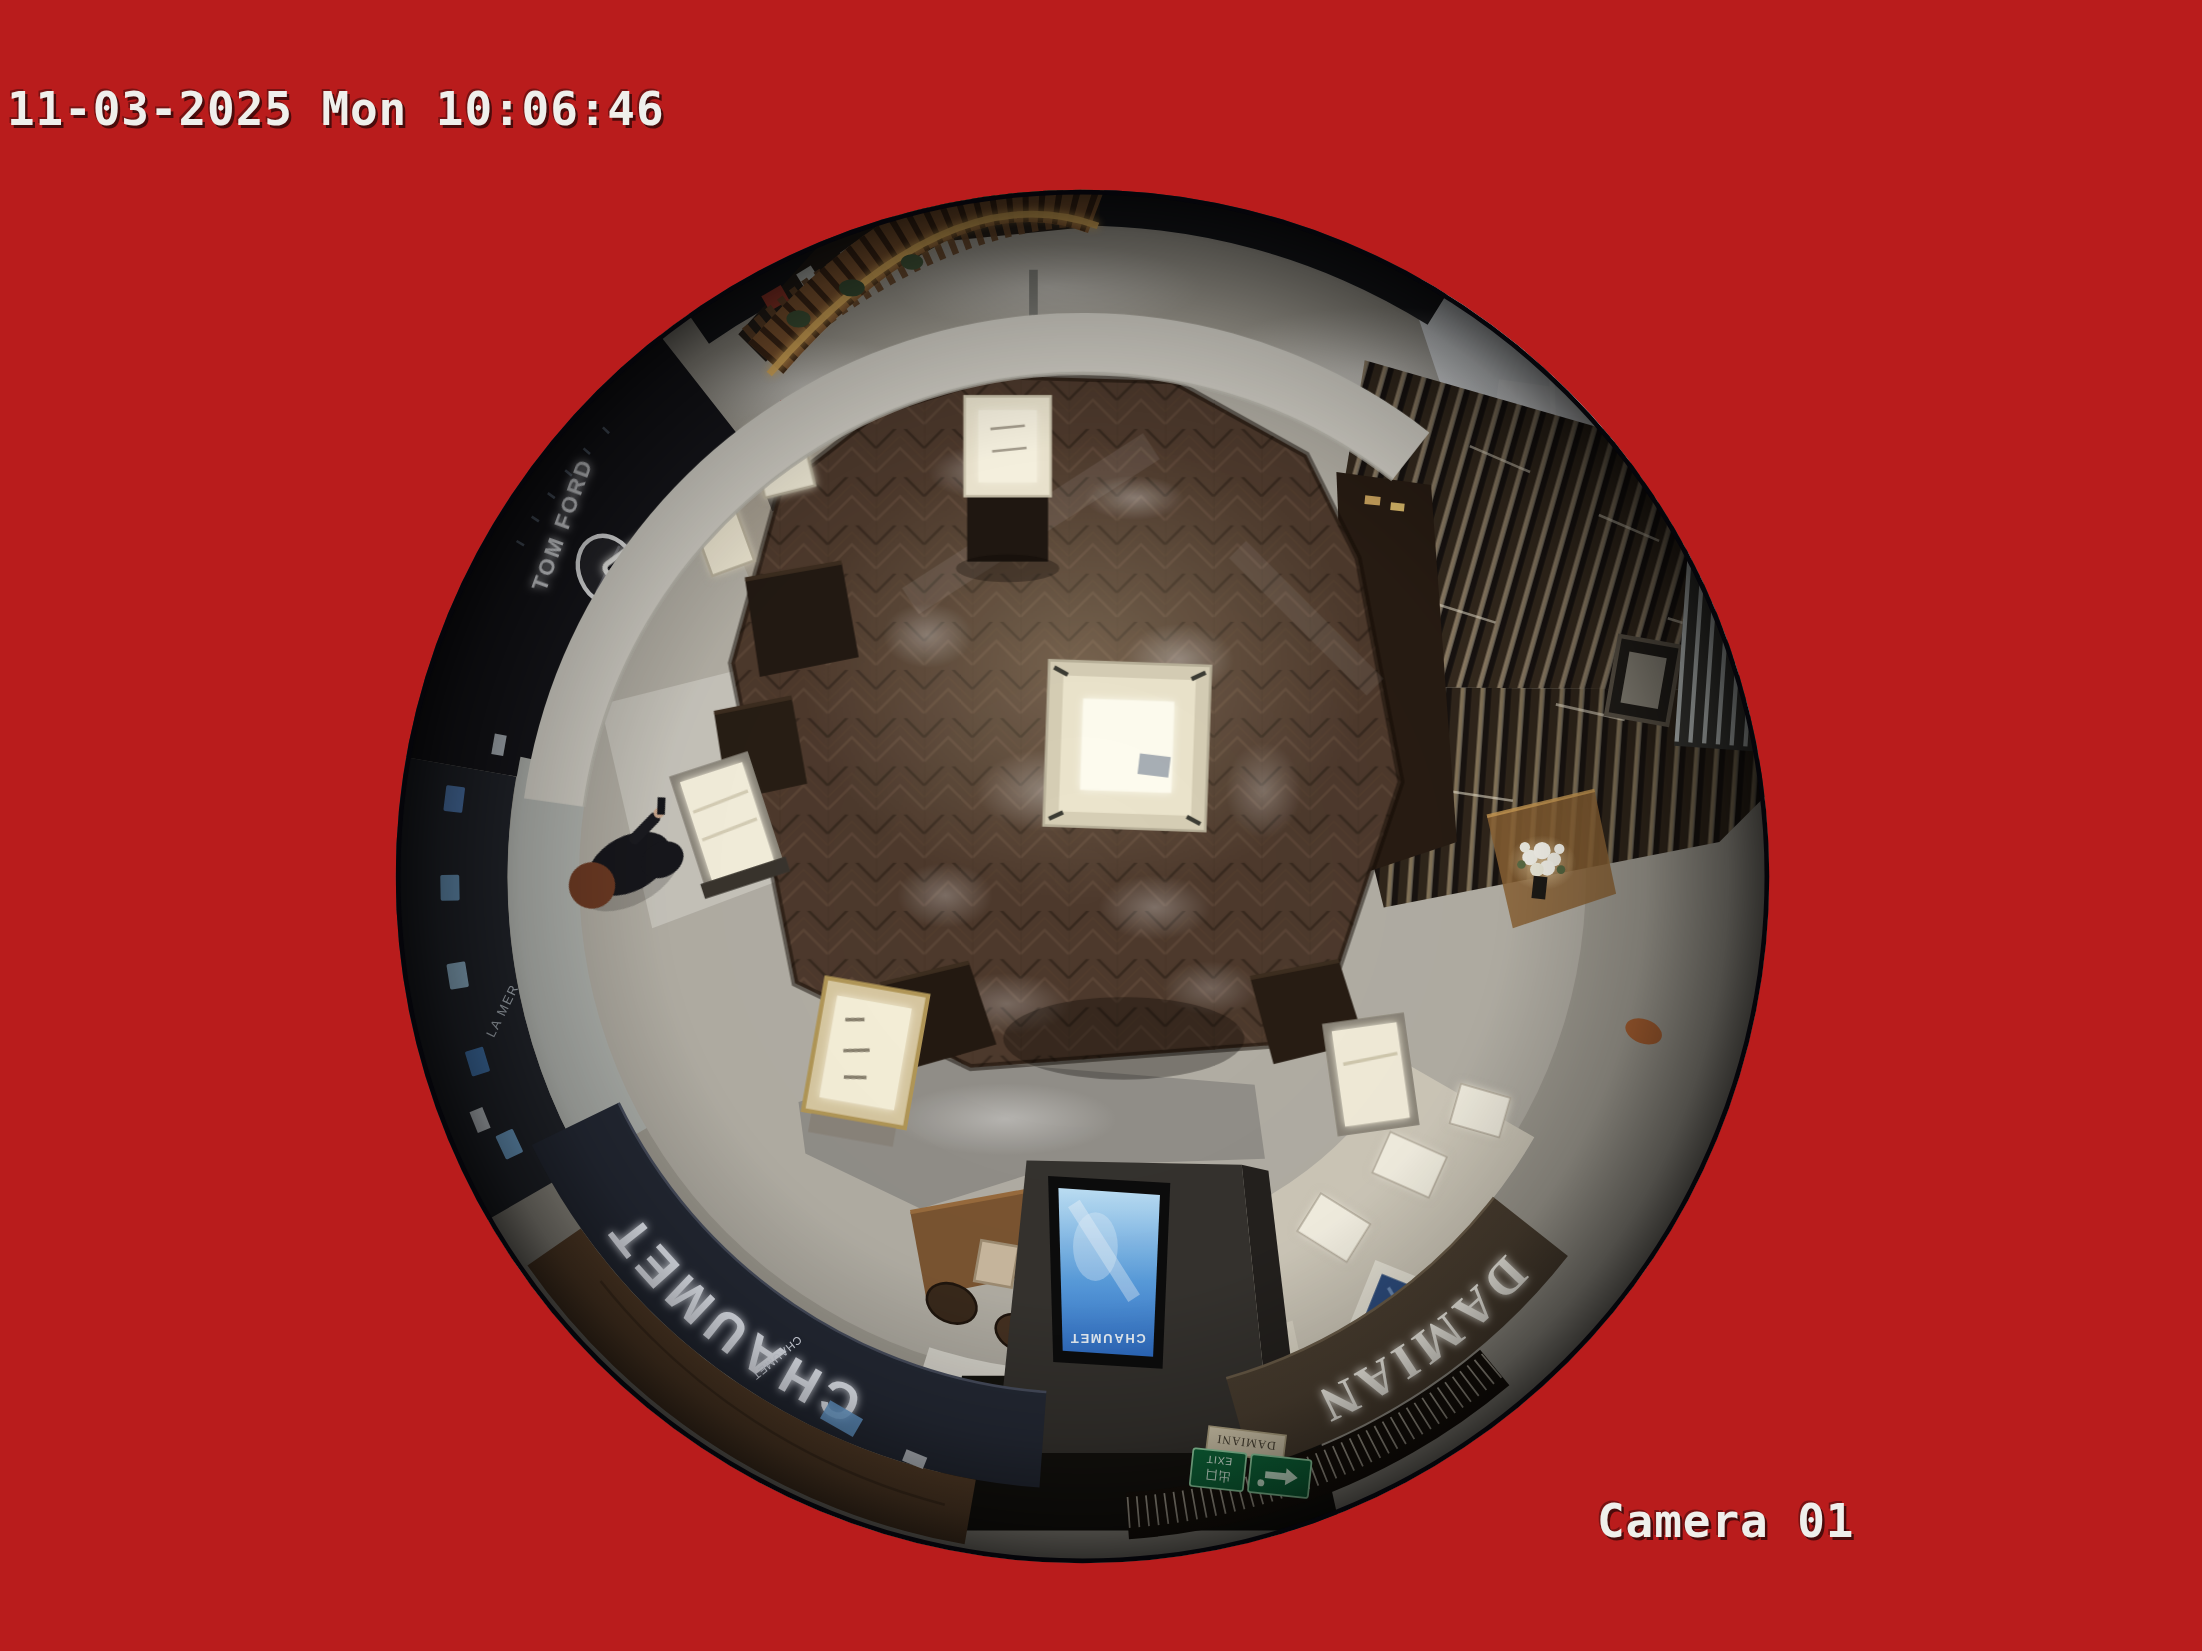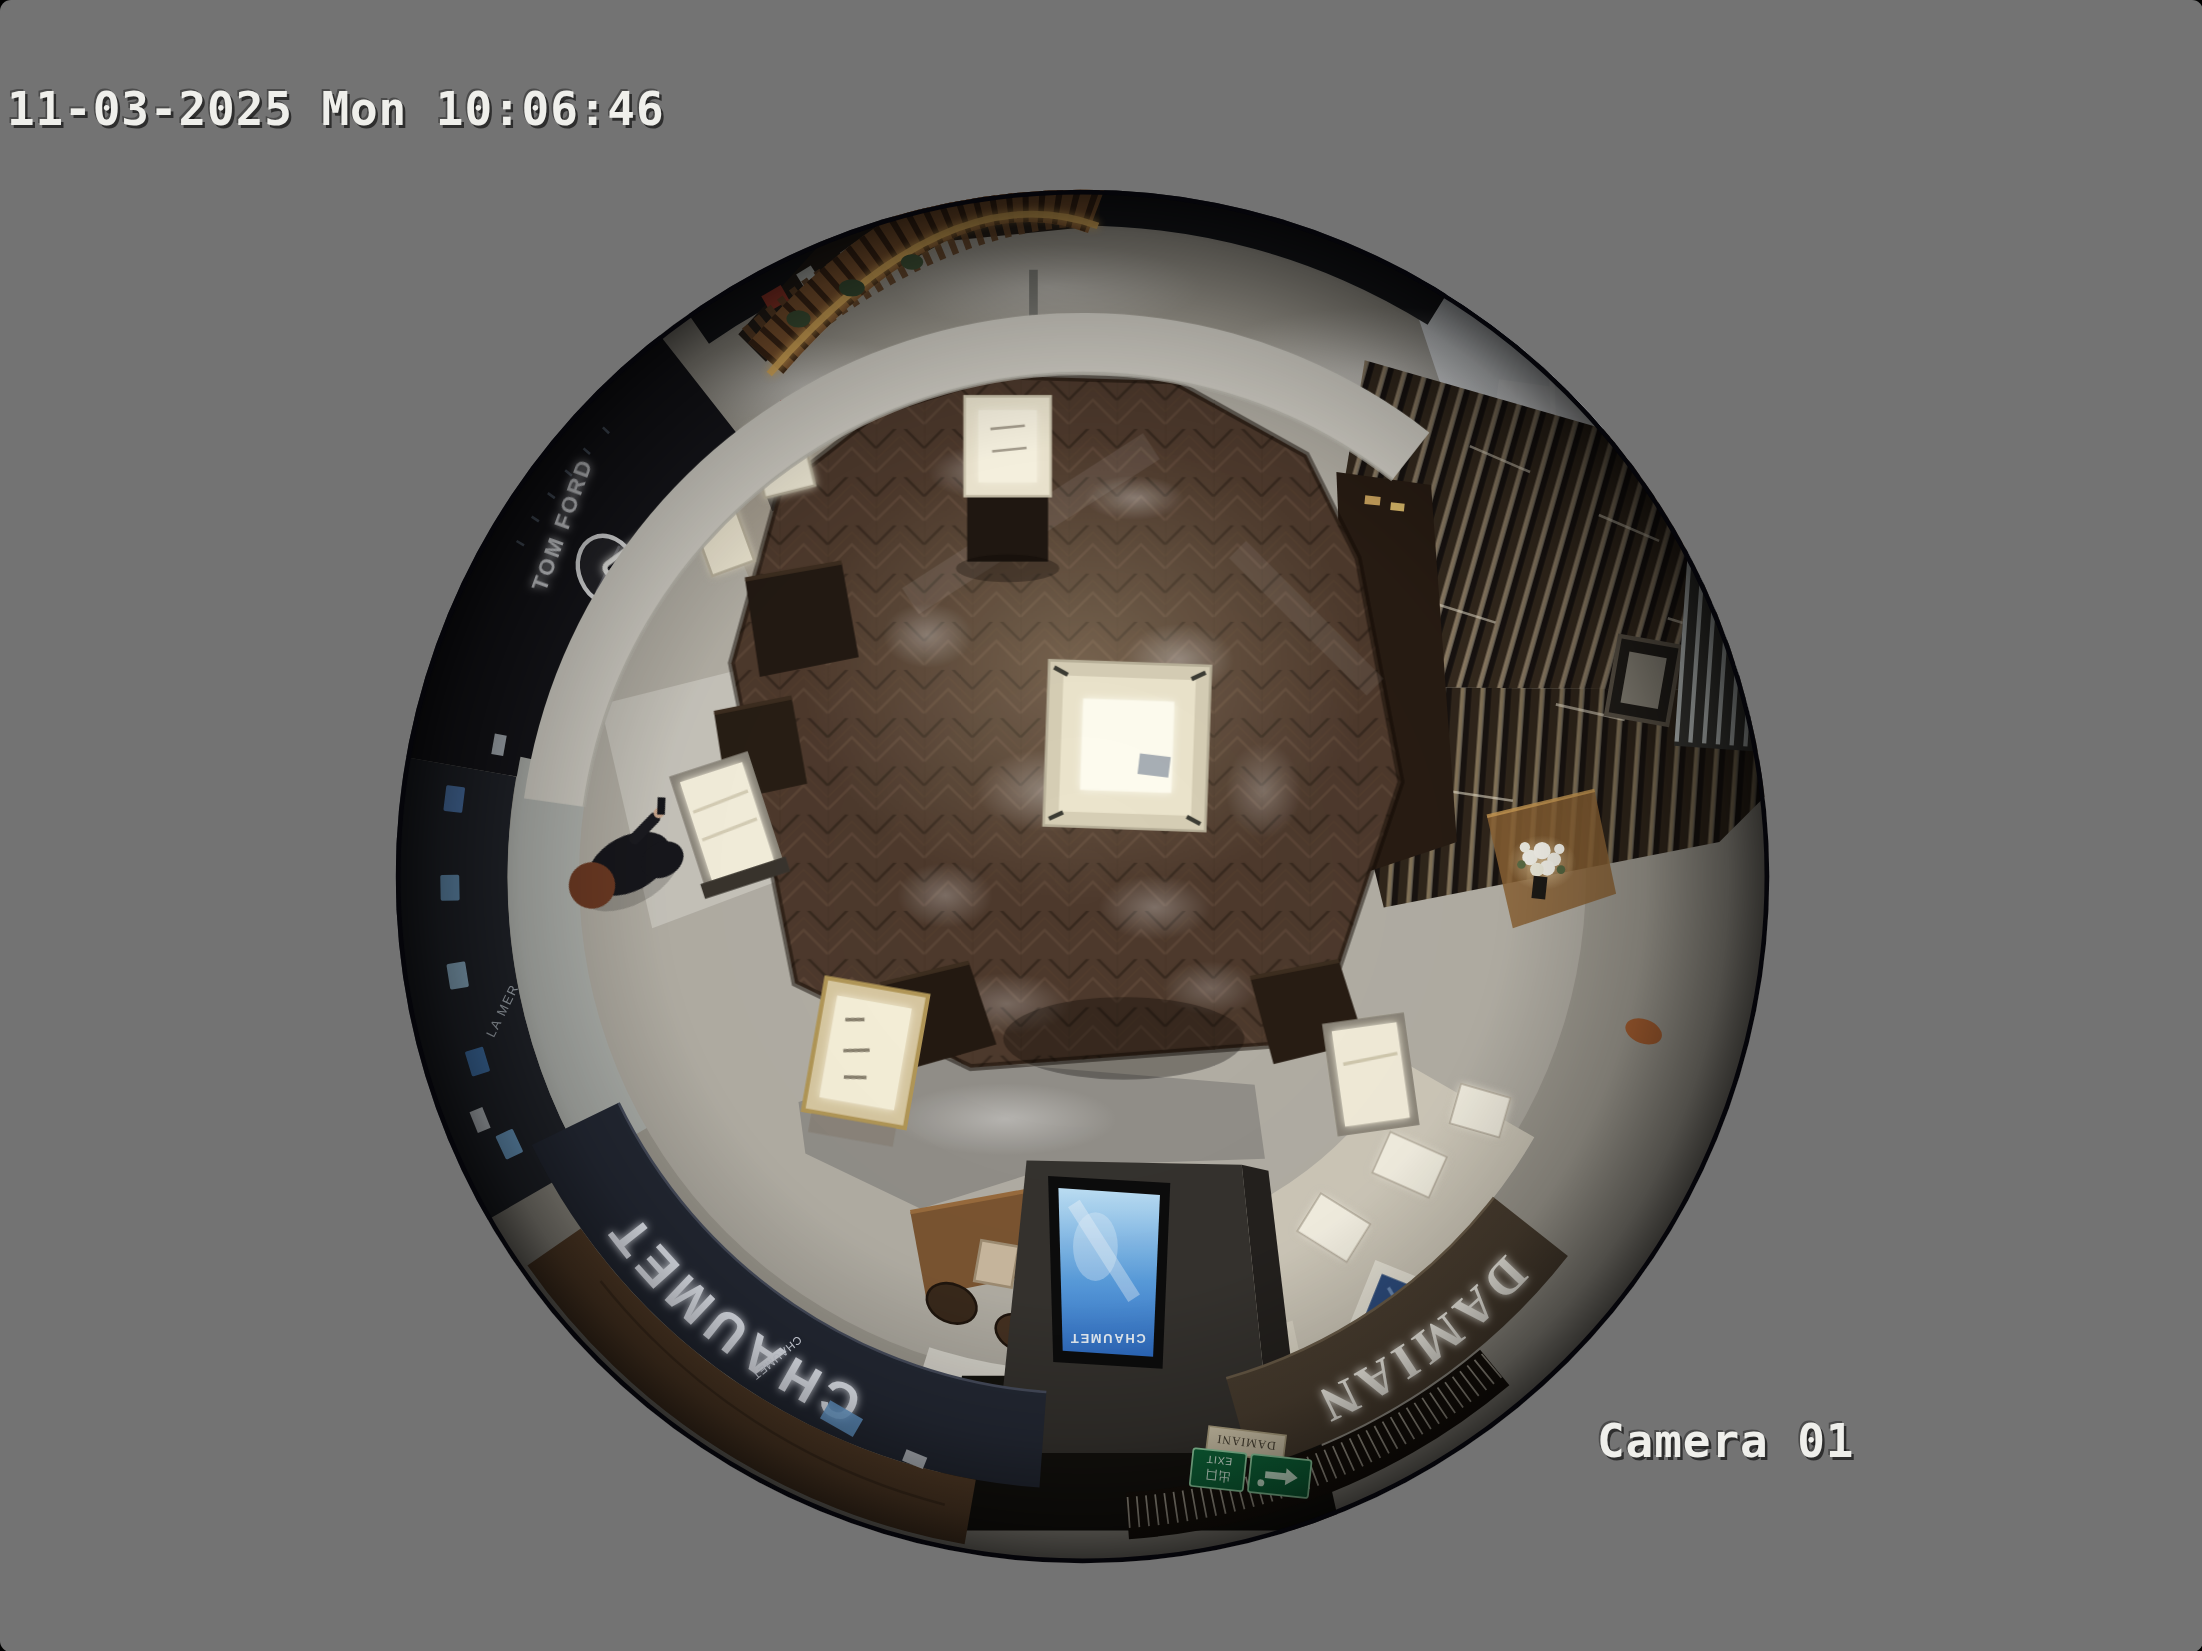--- a/index.html
+++ b/index.html
@@ -1,22 +1,22 @@
 <!DOCTYPE html>
 <html style="font-size:13.8px"><head>
 <meta charset="utf-8">
 <style>
   html,body{margin:0;padding:0;background:#000;}
-  .stage{position:relative;width:2203px;height:1652px;background:#737373;overflow:hidden;
-         font-family:"DejaVu Sans Mono",monospace;border-radius:11px;}
+  .stage{position:relative;width:2203px;height:1652px;background:#b91c1c;overflow:hidden;
+         font-family:"DejaVu Sans Mono",monospace;}
   .osd{position:absolute;color:#efefeb;font-family:"DejaVu Sans Mono",monospace;
        font-weight:700;font-size:46px;line-height:1;letter-spacing:0.9px;white-space:pre;
        text-shadow:2.6px 2.6px 0 rgba(0,0,0,.6),-1.7px -1.7px 0 rgba(0,0,0,.35);}
   .osd-ts{left:6.9px;top:86px;}
-  .osd-cam{left:1597px;top:1418px;text-align:center;}
+  .osd-cam{left:1597px;top:1498px;text-align:center;}
   .fisheye{position:absolute;left:394px;top:188px;width:1377px;height:1377px;}
   svg text{user-select:none;}
 </style>
 </head>
 <body>
 
 <div class="stage">
 
   <svg class="fisheye" viewBox="0 0 1600 1600">
     <defs>

